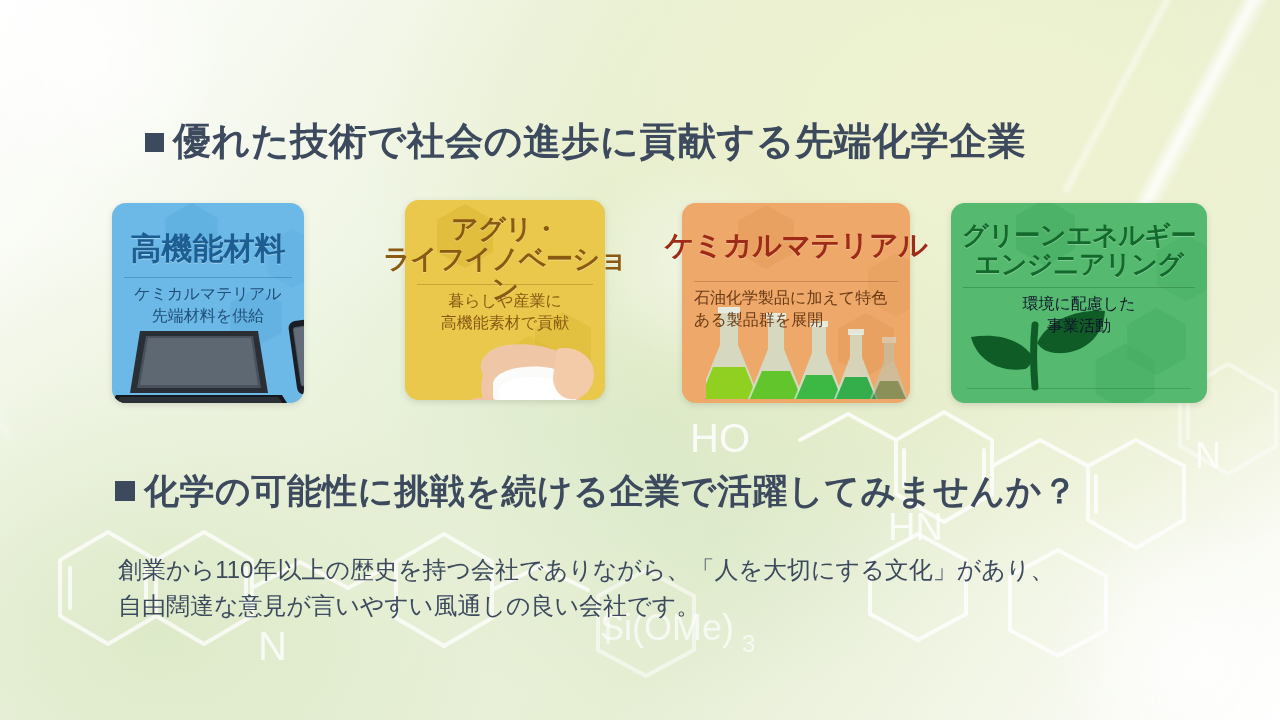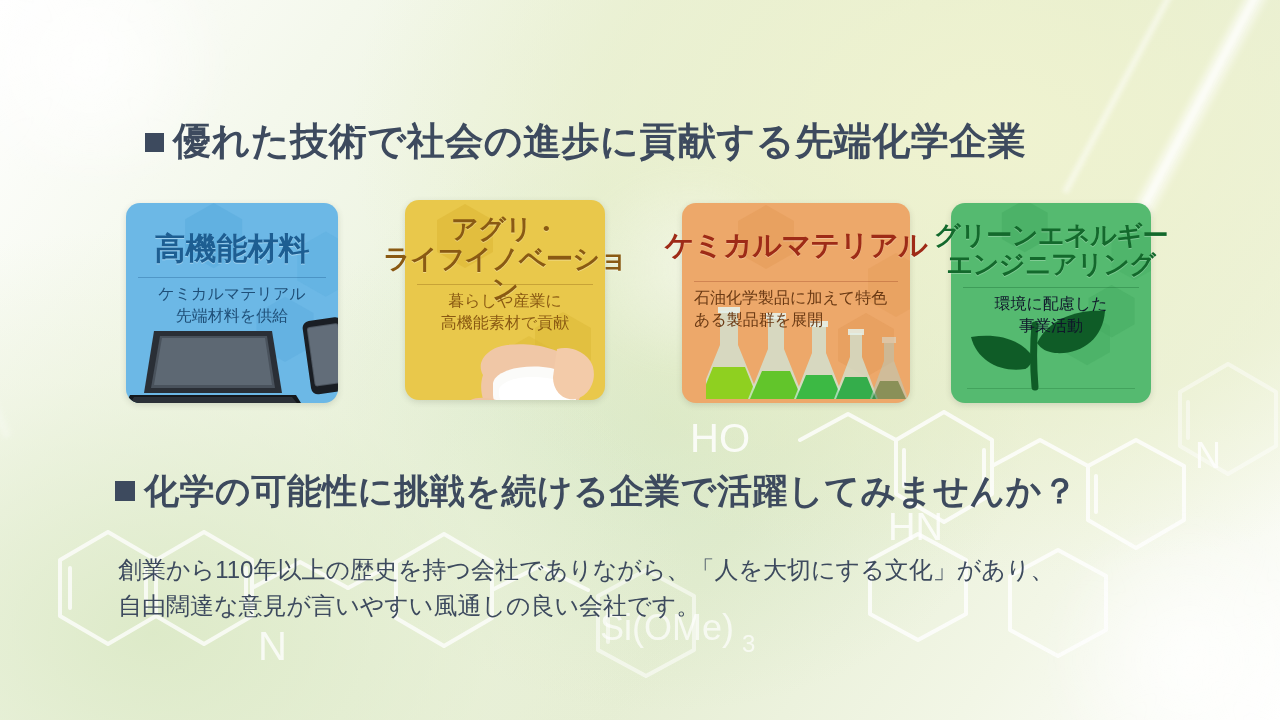--- a/index.html
+++ b/index.html
@@ -107,42 +107,42 @@
     left: 4px; right: 4px;
     text-align: center;
     font-size: 16px;
     line-height: 22px;
     white-space: pre-line;
     z-index: 4;
   }
   .card-art { position: absolute; z-index: 3; }
 
   
-  #card-1 { left: 126px; top: 203px; width: 212px; height: 200px; background: #6cb8e6; }
+  #card-1 { left: 112px; top: 203px; width: 192px; height: 200px; background: #6cb8e6; }
   #card-1 .card-title { top: 29px; font-size: 31px; color: #1d5e92;
       text-shadow: 0 1px 0 rgba(255,255,255,.35); }
   #card-1 .card-rule { top: 74px; background: rgba(30,90,140,0.35); }
   #card-1 .card-sub  { top: 80px; color: #1f4f78; }
 
   
   #card-2 { left: 405px; top: 200px; width: 200px; height: 200px; background: #e9c84b; }
   #card-2 .card-title { top: 14px; font-size: 27px; color: #8a5a13;
       text-shadow: 0 1px 0 rgba(255,255,255,.30); letter-spacing: -0.5px; }
   #card-2 .card-rule { top: 84px; background: rgba(140,95,20,0.35); }
   #card-2 .card-sub  { top: 90px; color: #8a5a13; }
 
   
   #card-3 { left: 682px; top: 203px; width: 228px; height: 200px; background: #eda86a; }
   #card-3 .card-title { top: 26px; font-size: 29px; color: #9e2b17;
       text-shadow: 0 1px 0 rgba(255,255,255,.28); letter-spacing: -0.5px; }
   #card-3 .card-rule { top: 78px; background: rgba(150,60,30,0.32); }
   #card-3 .card-sub  { top: 84px; color: #6b3a14; text-align: left; left: 12px; font-size: 16px; }
 
   
-  #card-4 { left: 951px; top: 203px; width: 200px; height: 200px; background: #55ba70; }
+  #card-4 { left: 951px; top: 203px; width: 256px; height: 200px; background: #55ba70; }
   #card-4 .card-title { top: 18px; font-size: 26px; color: #13692c;
       text-shadow: 0 1px 0 rgba(255,255,255,.26); letter-spacing: -0.5px; }
   #card-4 .card-rule { top: 84px; background: rgba(15,95,40,0.32); }
   #card-4 .card-sub  { top: 90px; color: #0f172a; }
   #card-4 .bottom-rule { position: absolute; left: 16px; right: 16px; bottom: 14px; height: 1px;
       background: rgba(15,95,40,0.26); z-index: 4; }
 
   
   #art-laptop  { left: -6px;  bottom: -24px; width: 230px; height: 110px; }
   #art-baby    { left: 48px;  bottom: -34px; width: 165px; height: 125px; }

